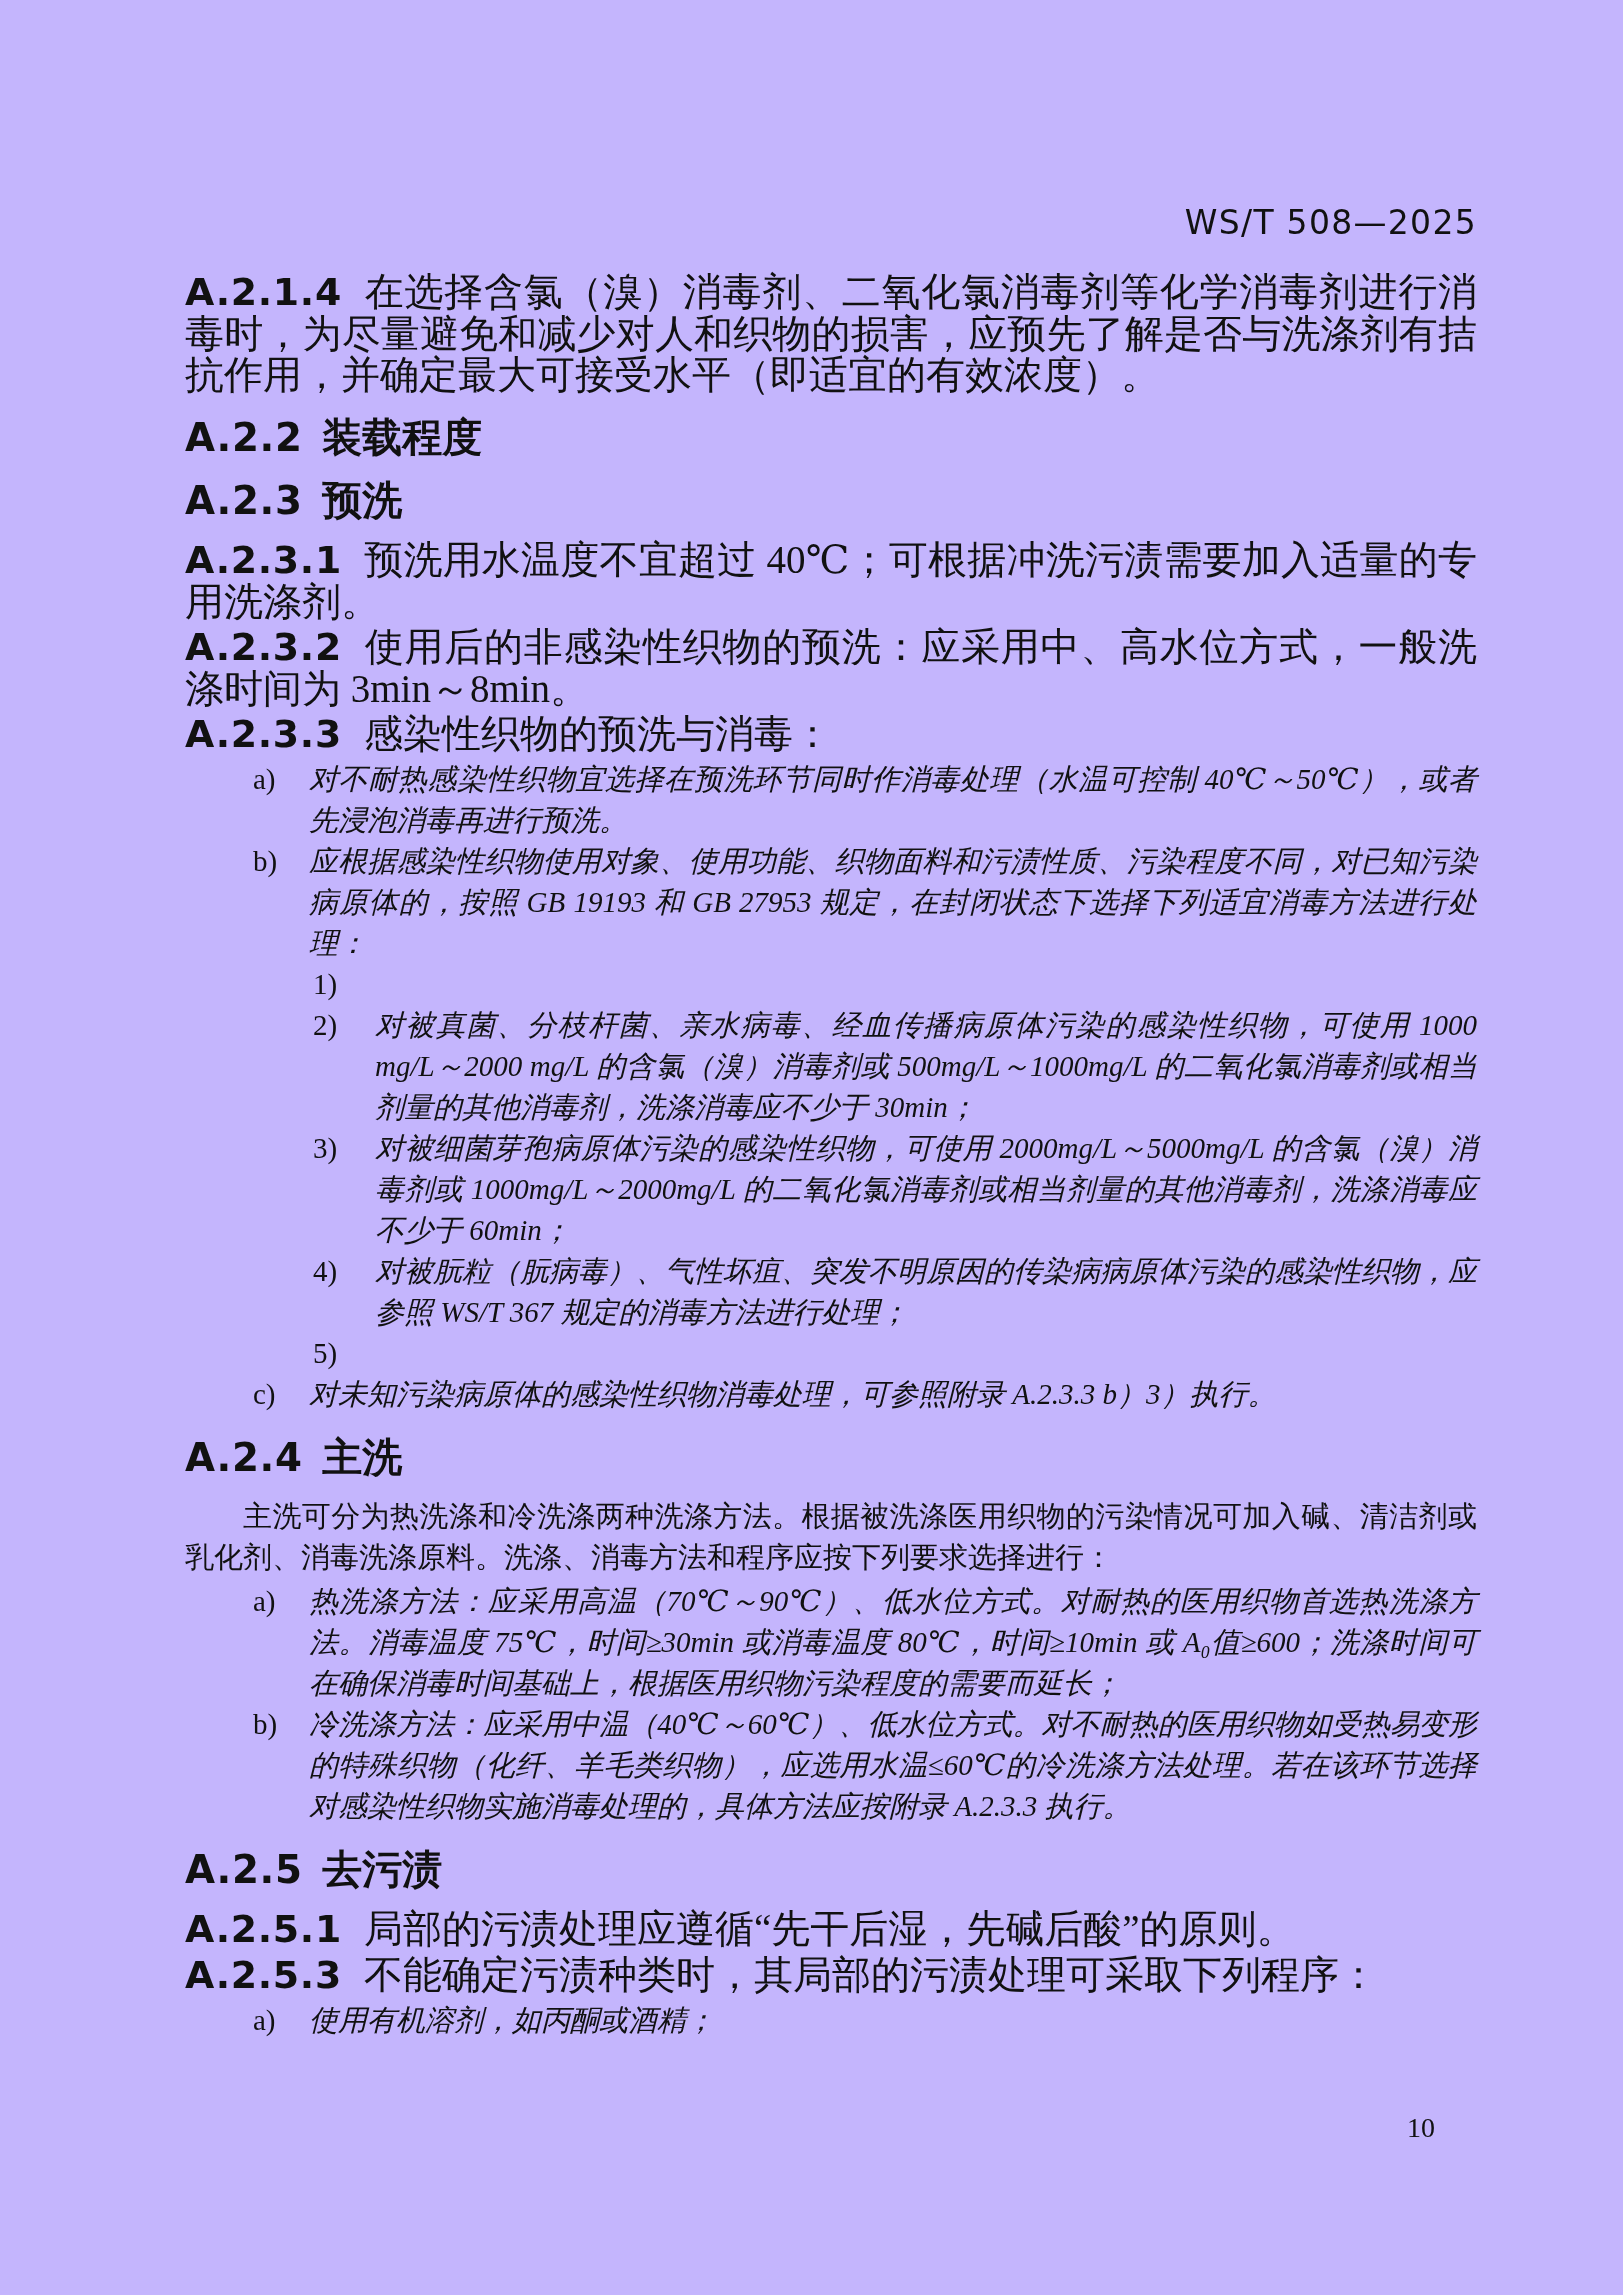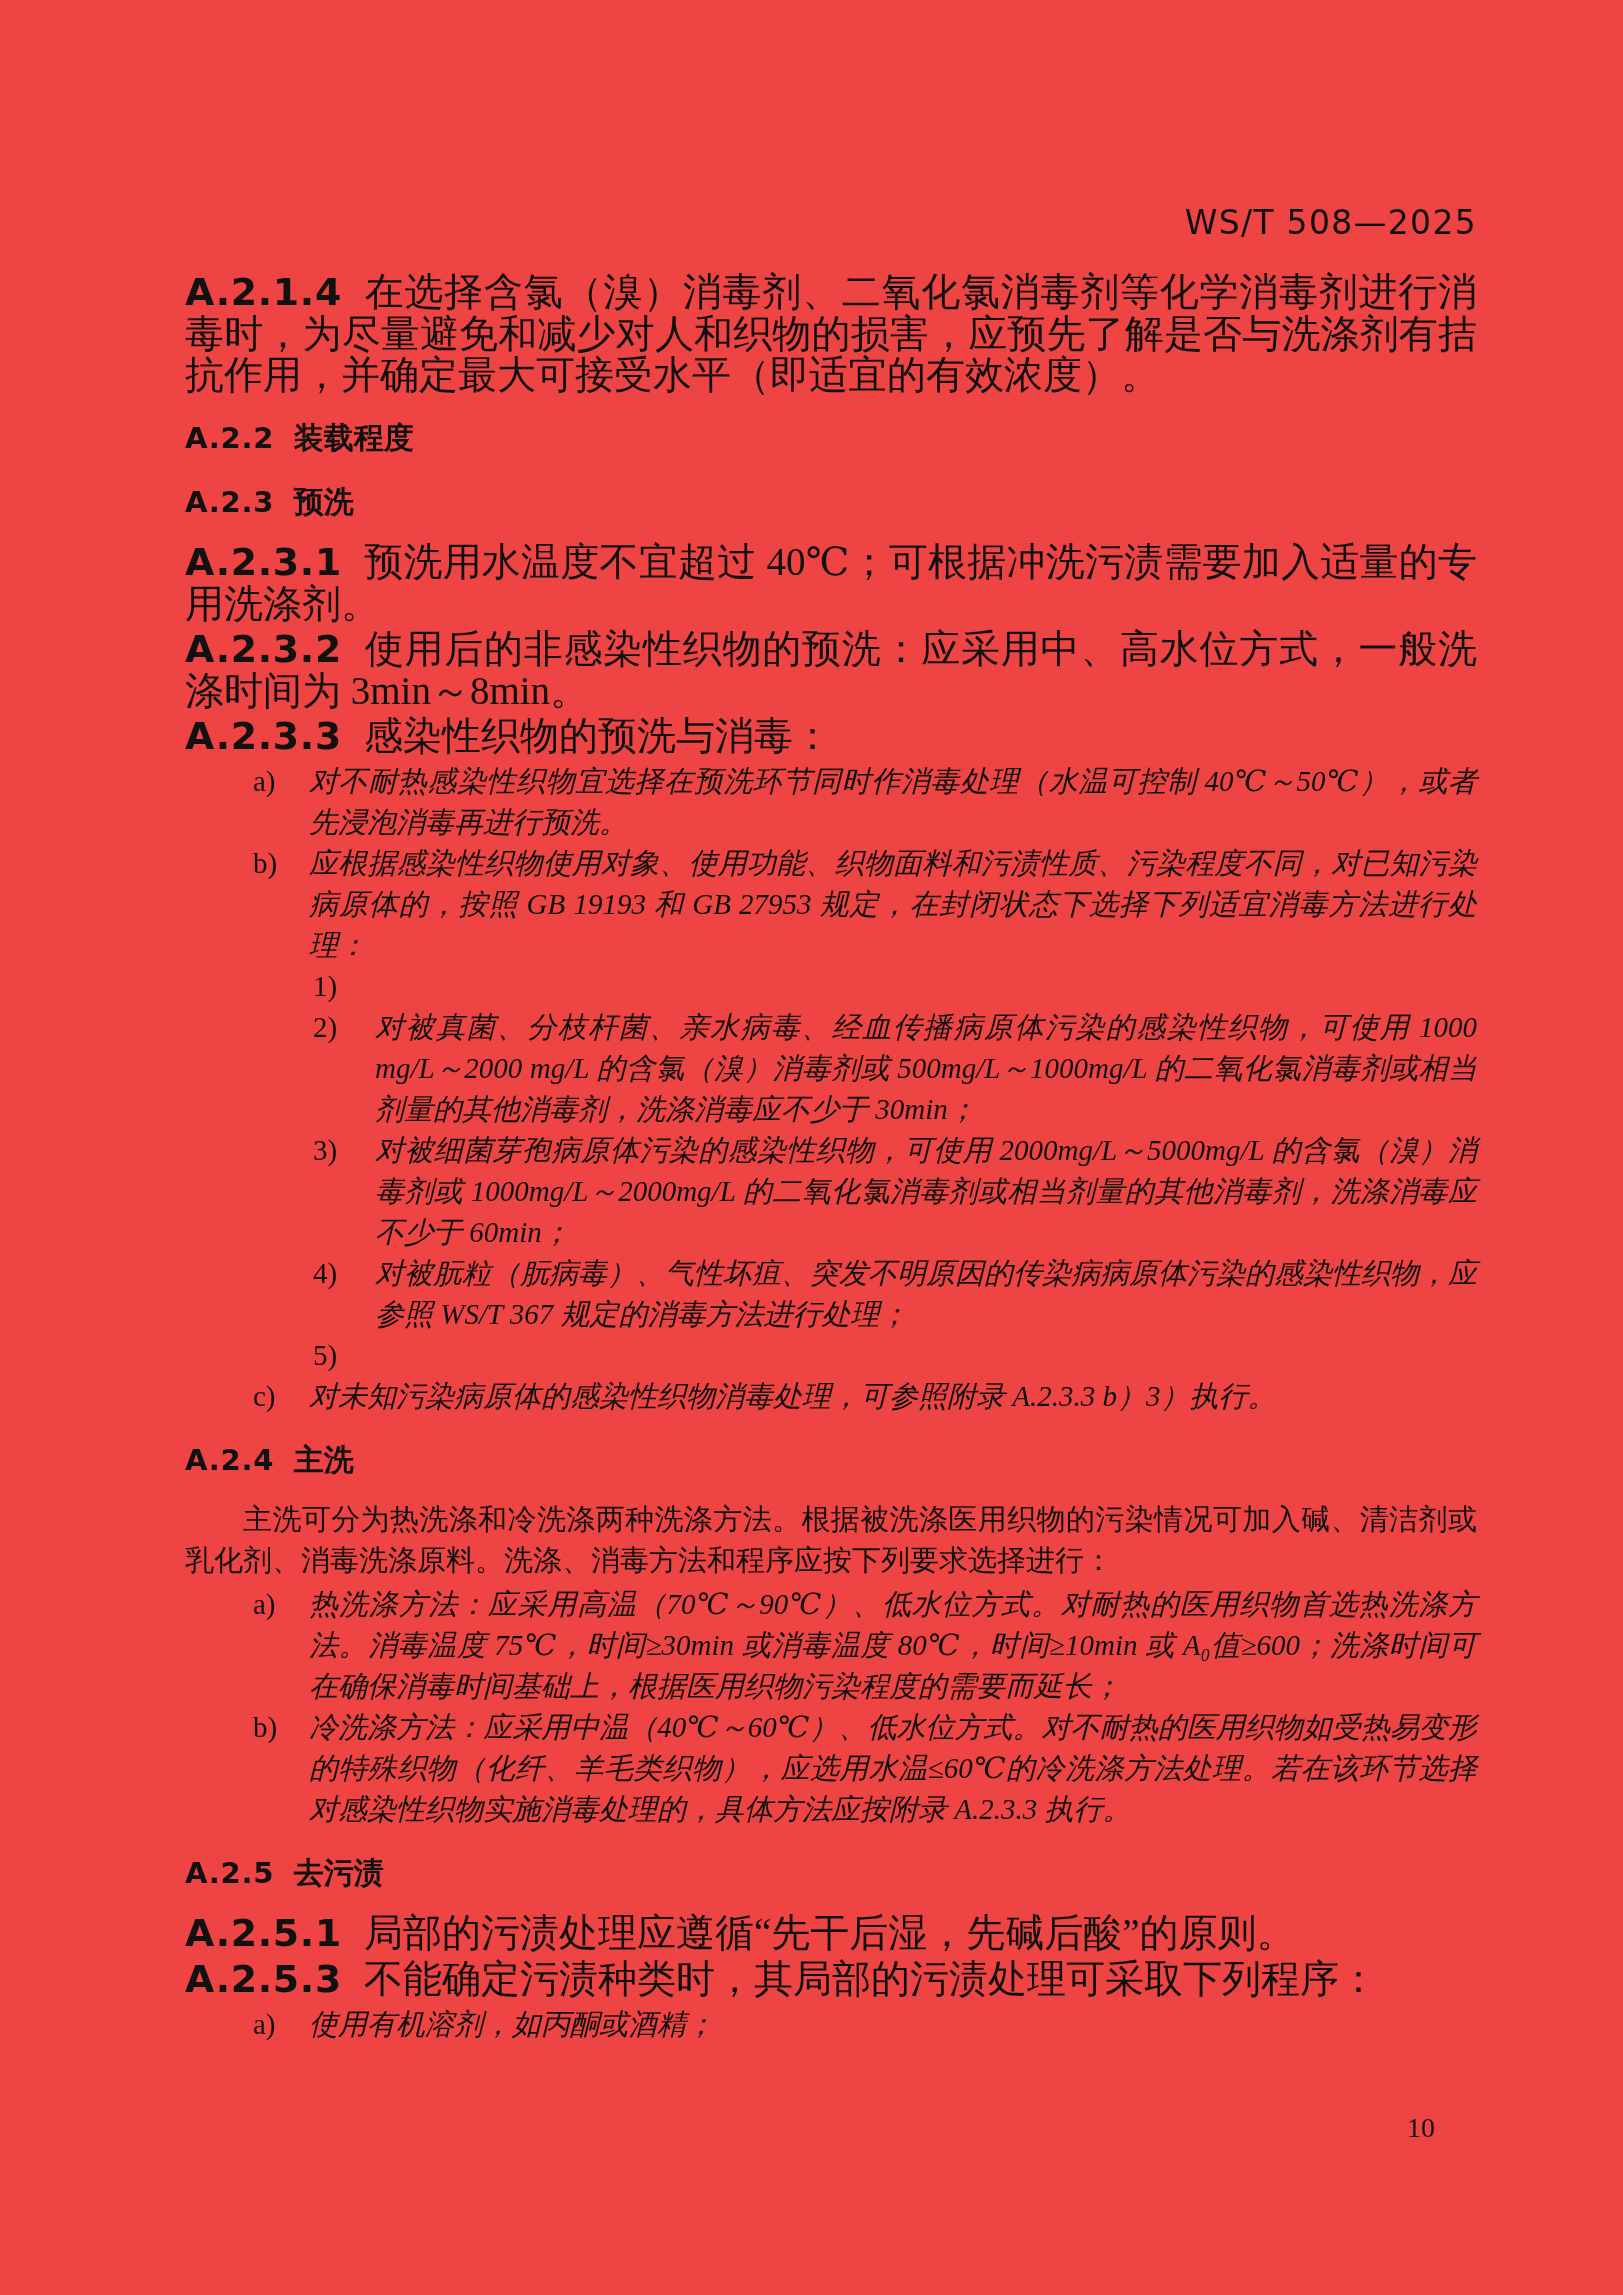--- a/index.html
+++ b/index.html
@@ -1,19 +1,19 @@
 <!DOCTYPE html>
 <html style="font-size:10.5px"><head>
 <meta charset="utf-8">
 <style>
   html,body { margin:0; padding:0; background:#888; }
   .page {
     position:relative;
     width:1623px; height:2295px;
-    background:#ef4444;
+    background:#c4b5fd;
     color:#111;
     font-family:"Liberation Serif","DejaVu Serif",serif;
     overflow:hidden;
     margin:0 auto;
   }
   .content {
     position:absolute;
     left:185px; top:204px;
     width:1292px;
   }
@@ -32,21 +32,21 @@
   .num {
     font-family:"DejaVu Sans","Liberation Sans",sans-serif;
     font-weight:600;
     letter-spacing:0.7px;
     margin-right:22px;
     font-size:0.97em;
   }
   .heading {
     font-family:"DejaVu Sans","Liberation Sans",sans-serif;
     font-weight:700;
-    font-size:30px; line-height:41px;
+    font-size:40px; line-height:41px;
     margin:22px 0 18.3px 0;
   }
   .heading .num { margin-right:19.6px; font-weight:700; }
   .para {
     font-size:29px; line-height:41px;
     text-align:justify;
     text-indent:58px;
     margin:2.6px 0;
   }
   .list { margin:0; }

